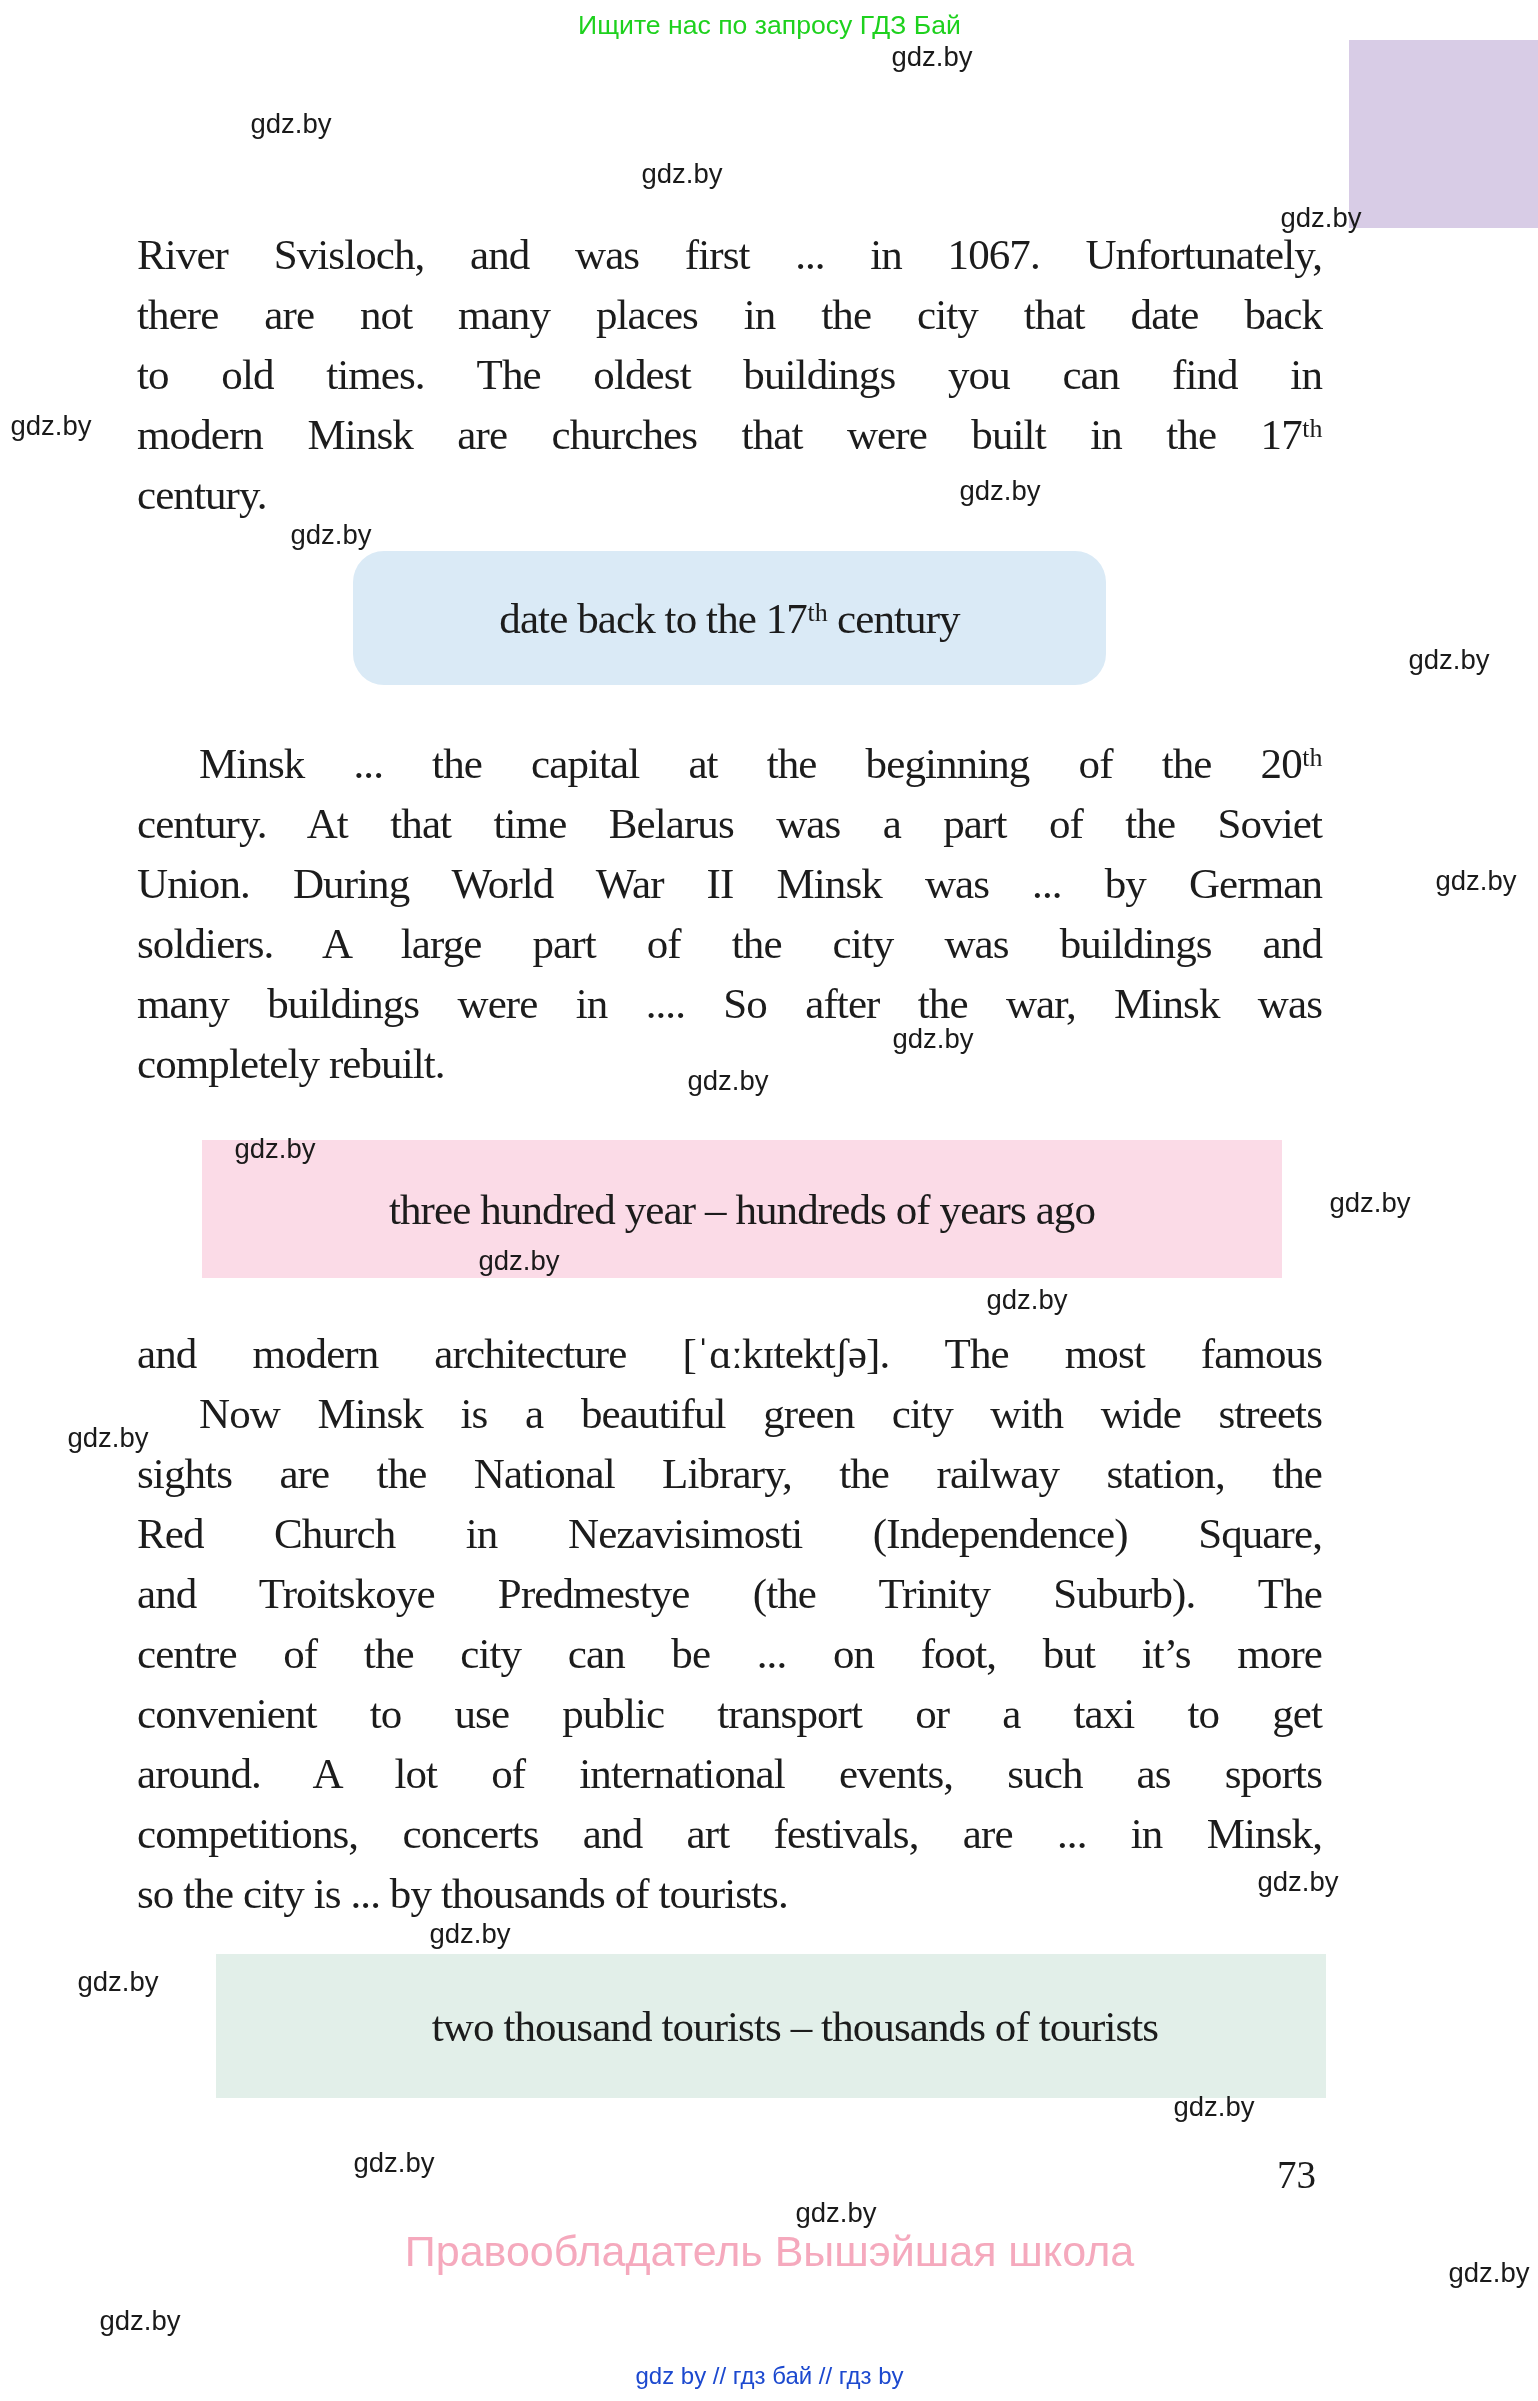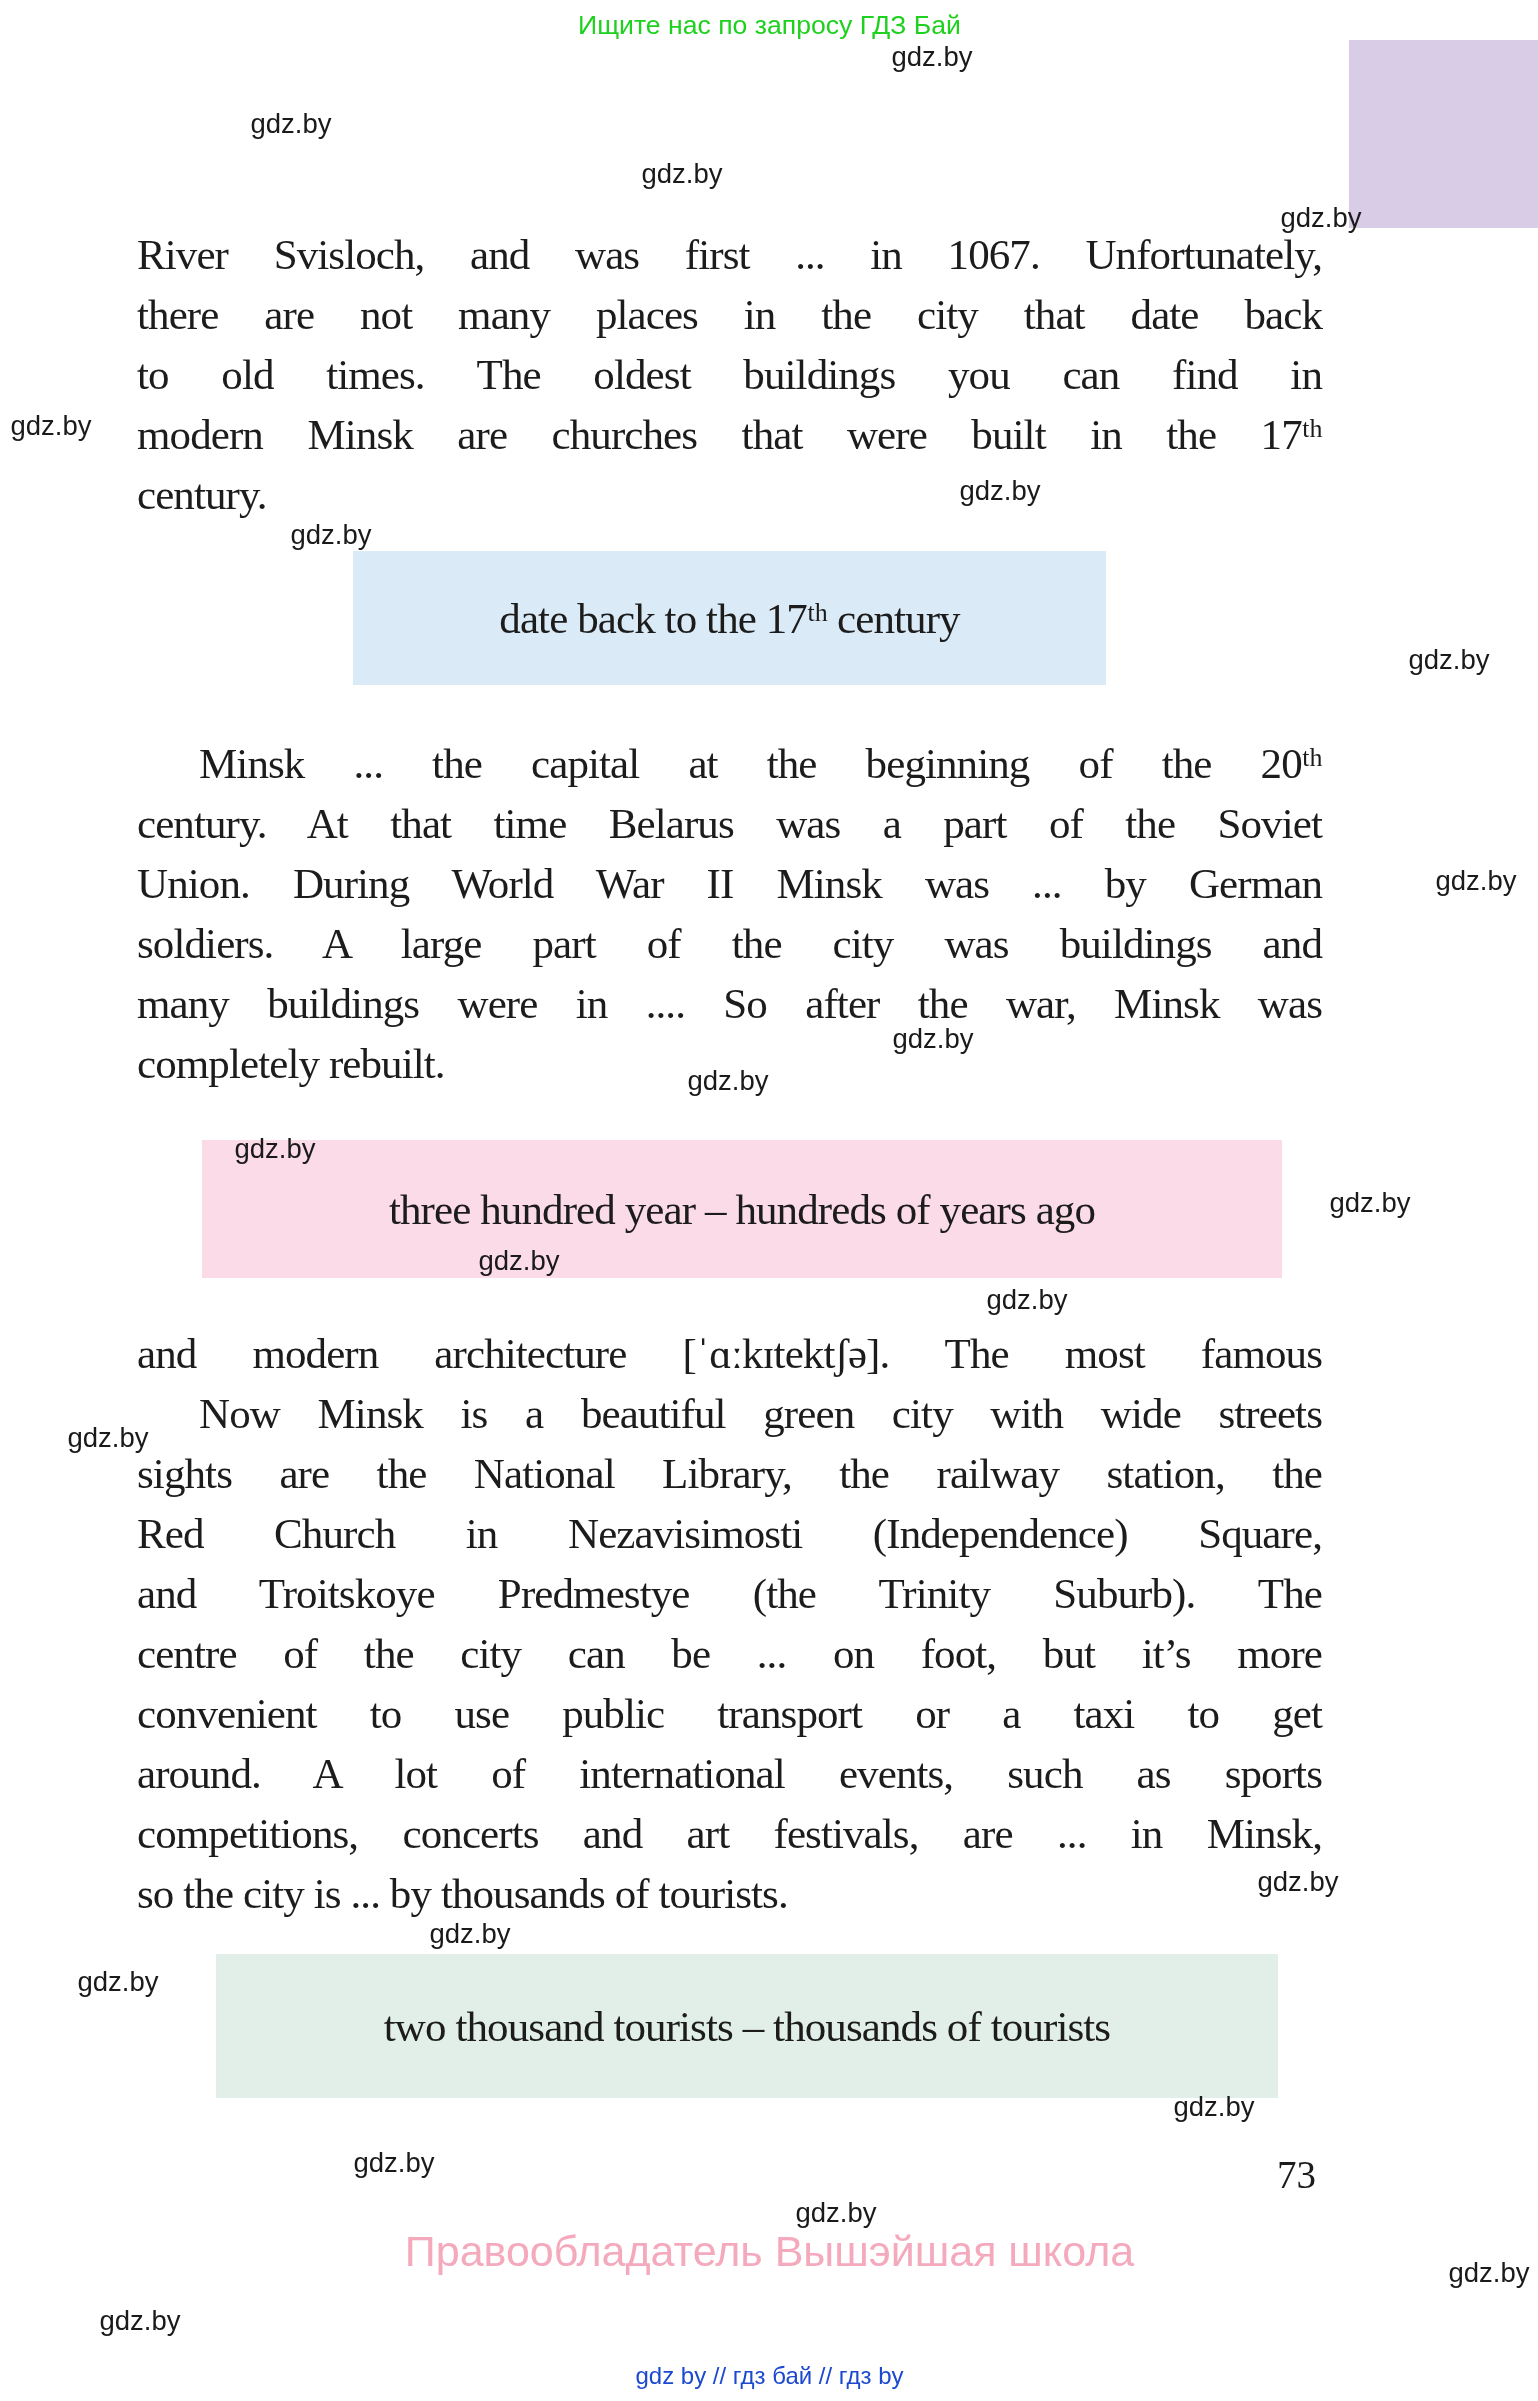--- a/index.html
+++ b/index.html
@@ -27,23 +27,23 @@
   .para .line{line-height:60px;text-align:justify;text-align-last:justify;
               white-space:nowrap;}
   .para .line.last{text-align-last:left;}
   .para .line.first-indent{text-indent:62px;}
   .p1{top:225px;}
   .p2{top:734px;}
   .p3{top:1324px;}
 
   .hl-box{position:absolute;display:flex;align-items:center;justify-content:center;
           color:var(--text);font-size:43px;letter-spacing:-0.9px;z-index:0;}
-  .box-blue{left:353px;top:551px;width:753px;height:134px;background:var(--box-blue);}
+  .box-blue{left:353px;top:551px;width:753px;height:134px;background:var(--box-blue);border-radius:31px;}
   .box-pink{left:202px;top:1140px;width:1080px;height:138px;background:var(--box-pink);}
-  .box-green{left:216px;top:1954px;width:1062px;height:144px;background:var(--box-green);}
+  .box-green{left:216px;top:1954px;width:1062px;height:144px;background:var(--box-green);padding-left:48px;}
 
   .page-number{position:absolute;left:1277px;top:2152px;font-size:39px;color:var(--text);}
 
   .copyright{position:absolute;left:50%;top:2227px;transform:translateX(-50%);
              white-space:nowrap;font-family:"Liberation Sans","DejaVu Sans",sans-serif;
              font-size:43px;color:var(--copyright-pink);}
 
   .footer-links{position:absolute;left:50%;top:2362px;transform:translateX(-50%);
                 white-space:nowrap;font-family:"Liberation Sans","DejaVu Sans",sans-serif;
                 font-size:24px;color:var(--link-blue);}

